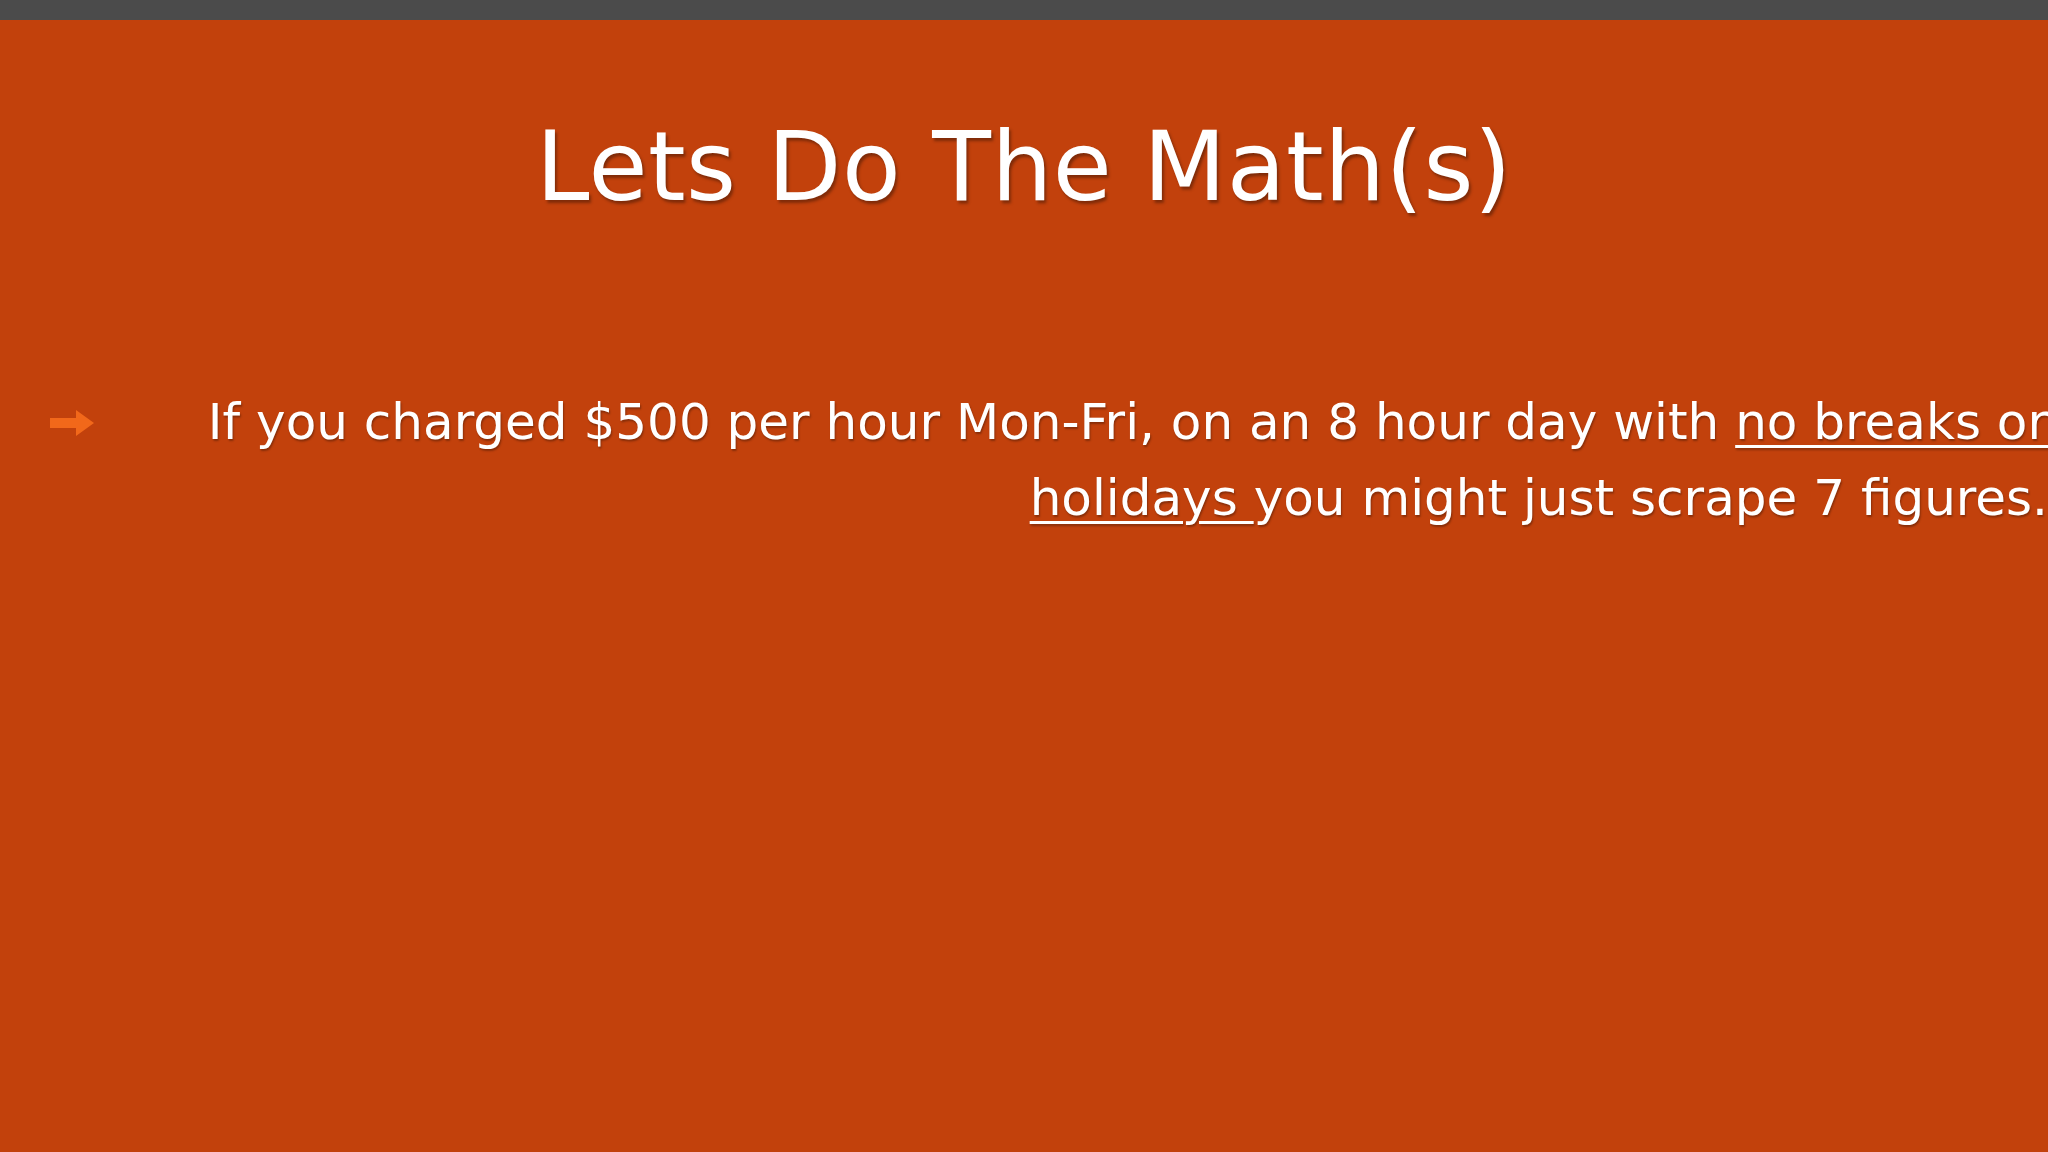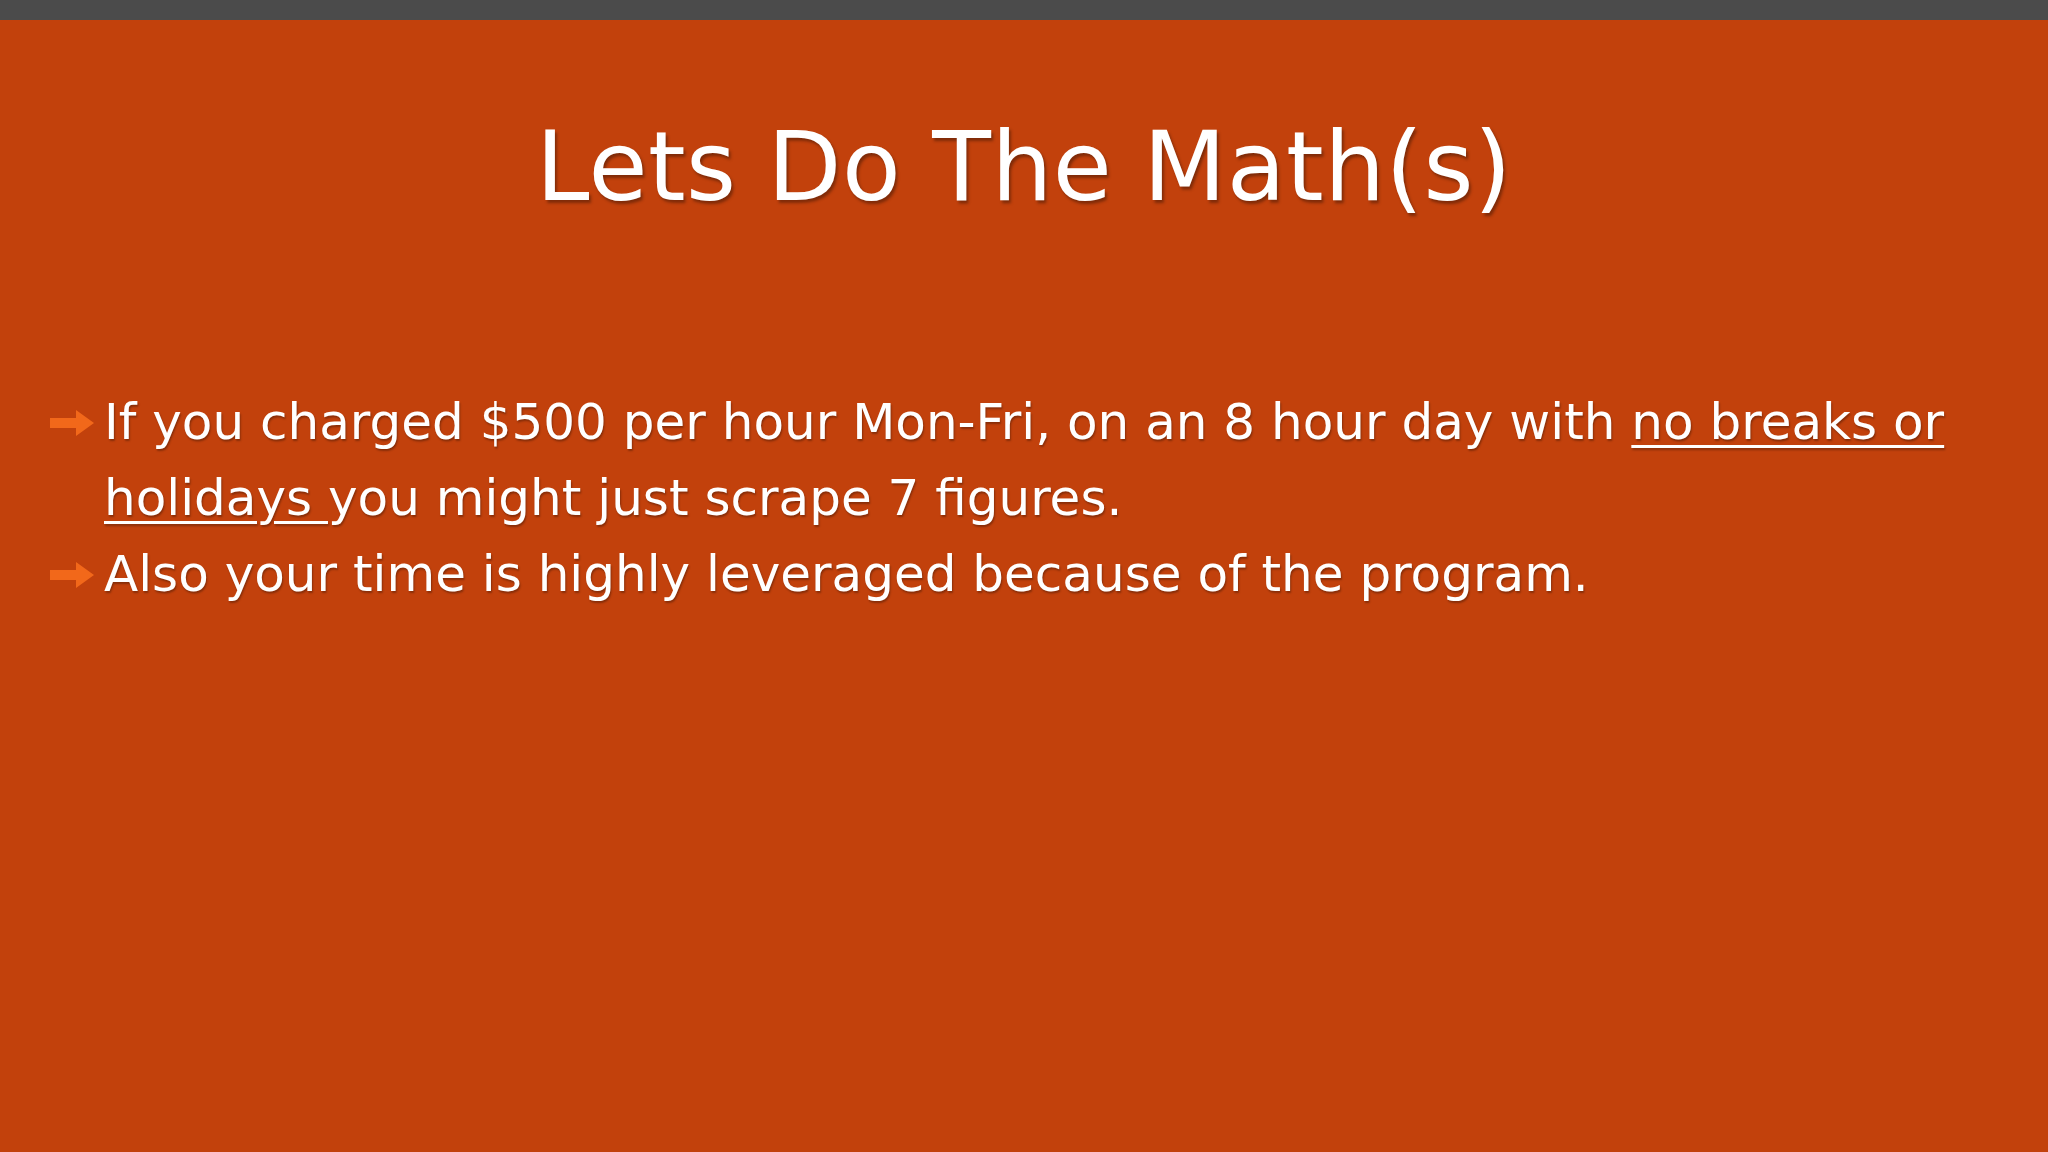--- a/index.html
+++ b/index.html
@@ -43,20 +43,21 @@
     width: 2002px;
   }
   .bullet-row {
     display: flex;
     align-items: flex-start;
     color: #ffffff;
     font-family: "DejaVu Sans", sans-serif;
     font-size: 50px;
     line-height: 76px;
     text-shadow: 1px 2px 2px rgba(0,0,0,0.30);
+    text-align: right;
   }
   .bullet-marker {
     flex: 0 0 auto;
     width: 50px;
     height: 76px;
     position: relative;
     margin-right: 8px;
   }
   .bullet-marker svg {
     position: absolute;
@@ -91,25 +92,15 @@
         </svg>
       </span>
       <span class="bullet-text">
         <span>If you charged $500 per hour Mon-Fri, on an 8 hour day with </span><span class="u">no breaks or holidays </span><span>you might just scrape 7 figures.</span>
       </span>
     </div>
 
 
 
 
-    <div class="bullet-row">
-      <span class="bullet-marker">
-        <svg width="44" height="26" viewBox="0 0 44 26" aria-hidden="true">
-          <path d="M0 8 H26 V0 L44 13 L26 26 V18 H0 Z" fill="#f2681a"></path>
-        </svg>
-      </span>
-      <span class="bullet-text nowrap-line">
-        <span>Also your time is highly leveraged because of the program.</span>
-      </span>
-    </div>
 
   </div>
 </div>
 
 </body></html>

